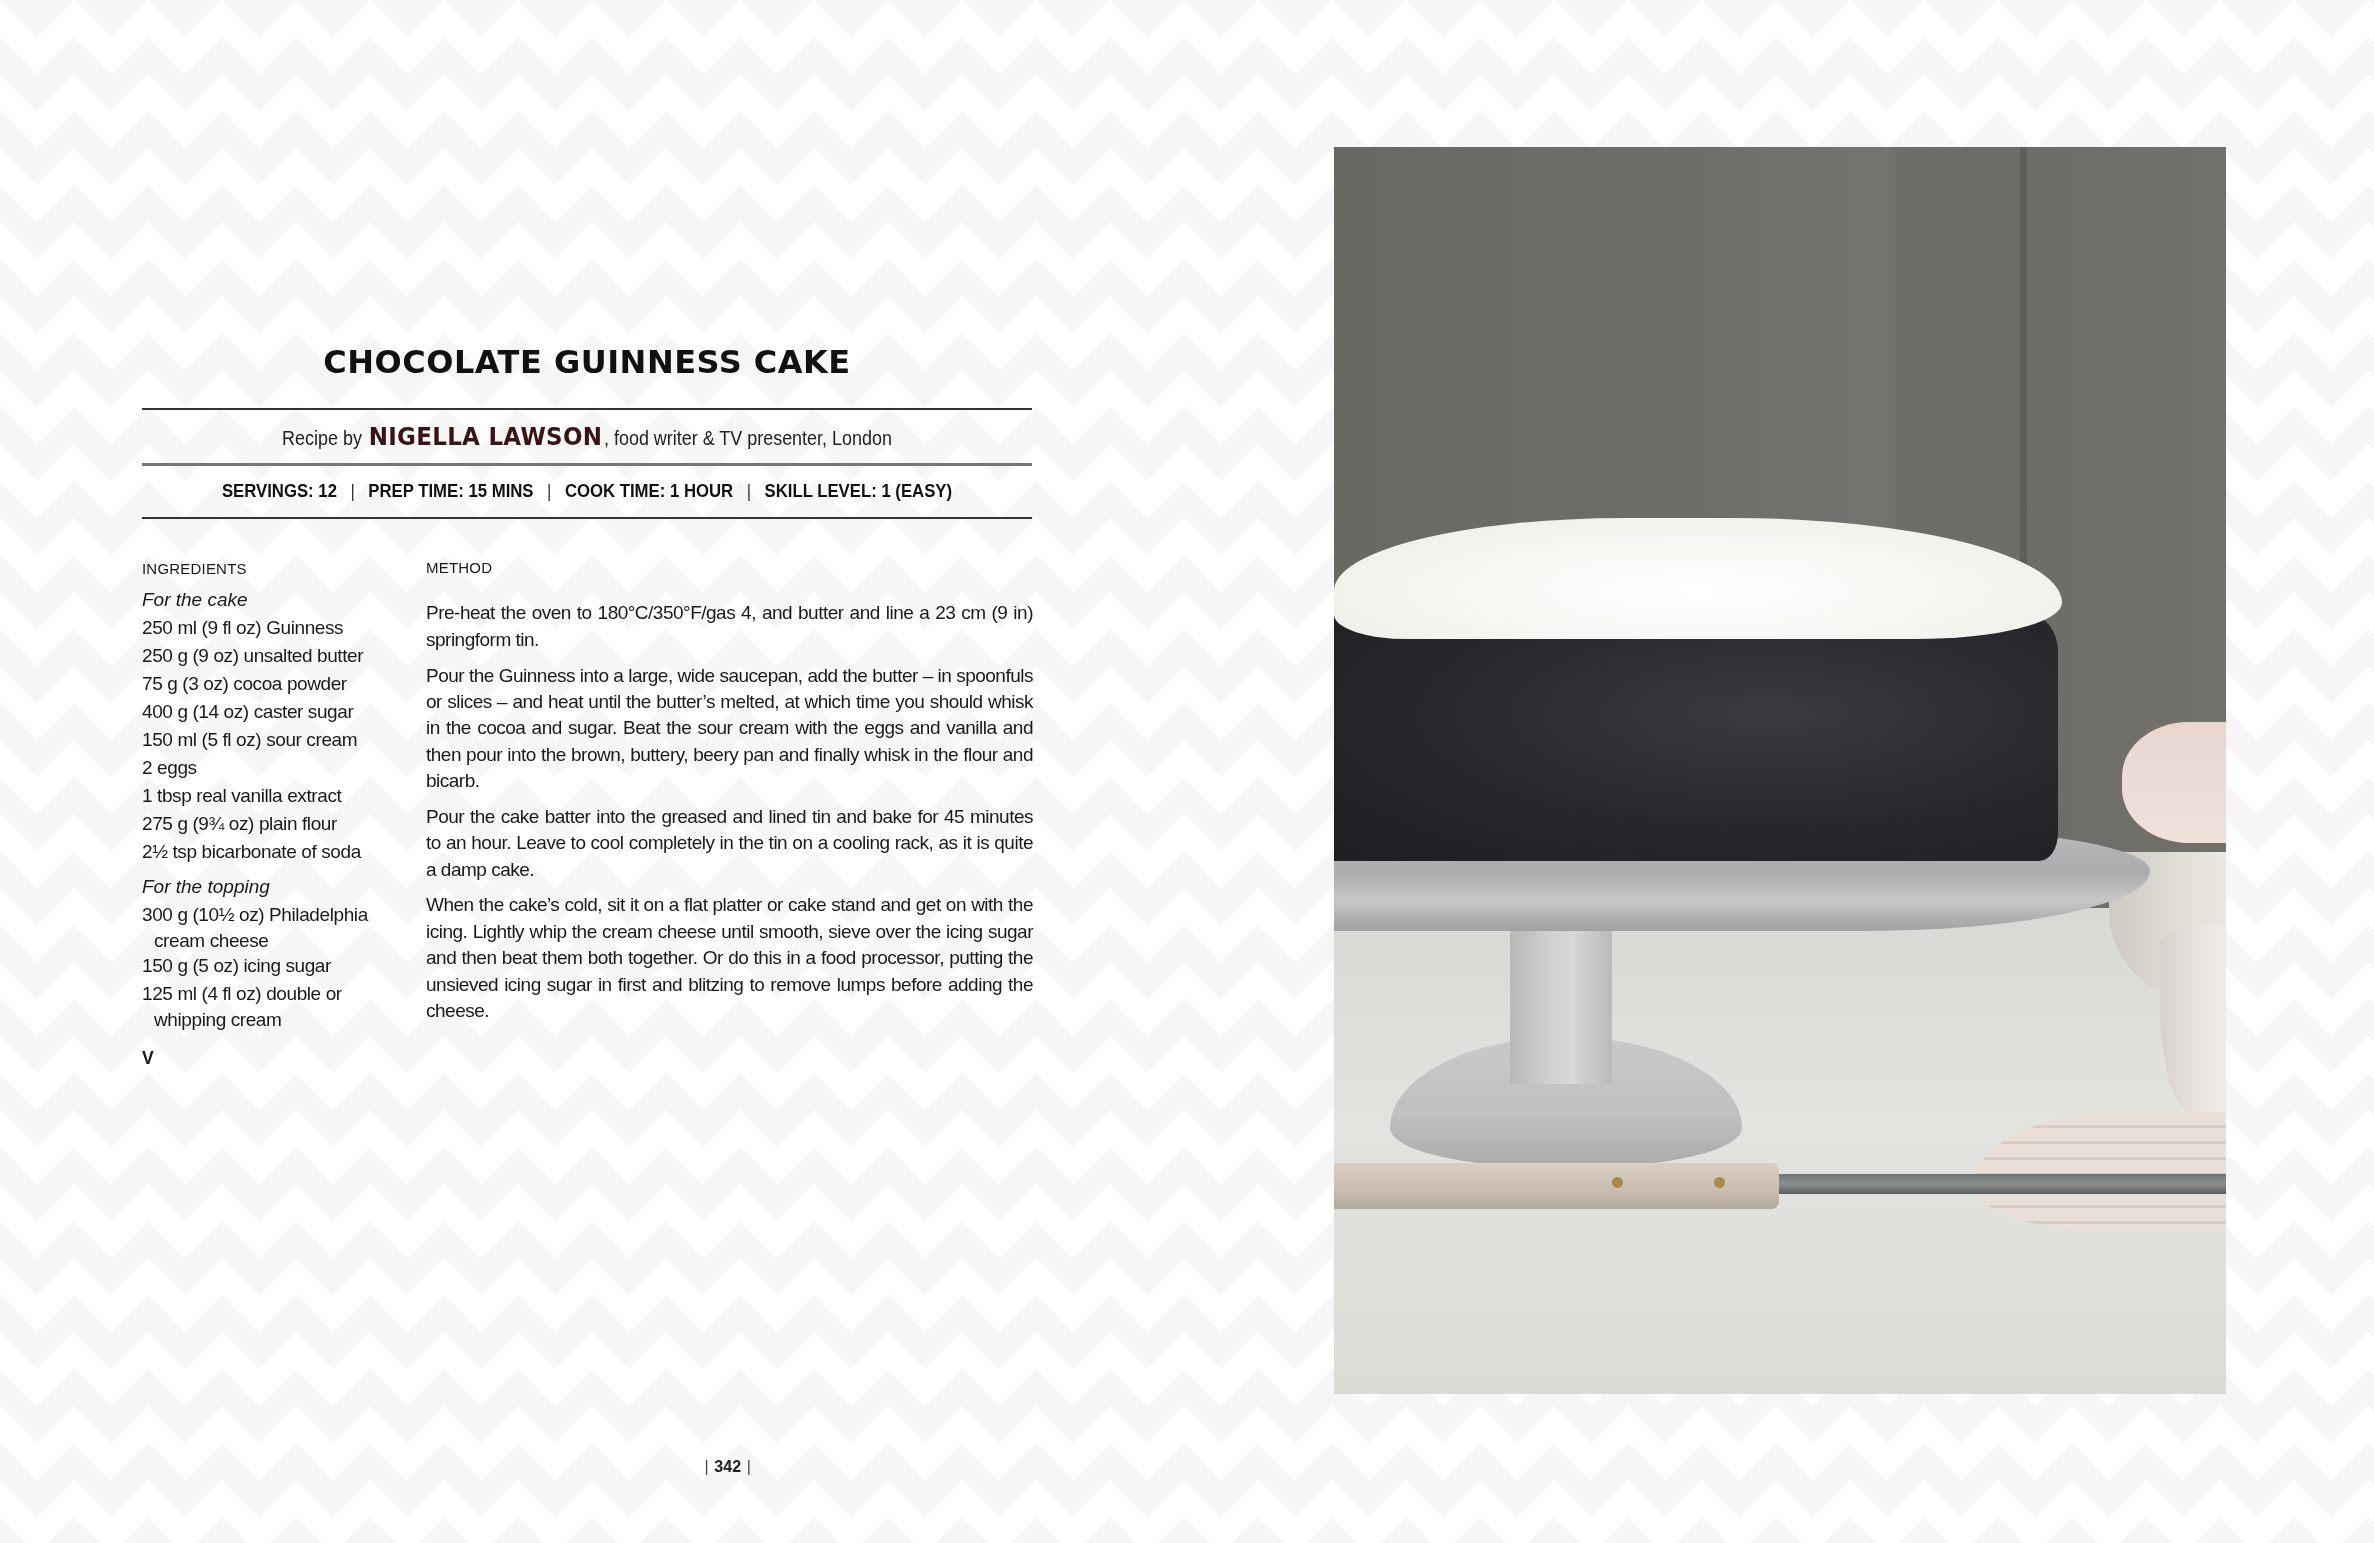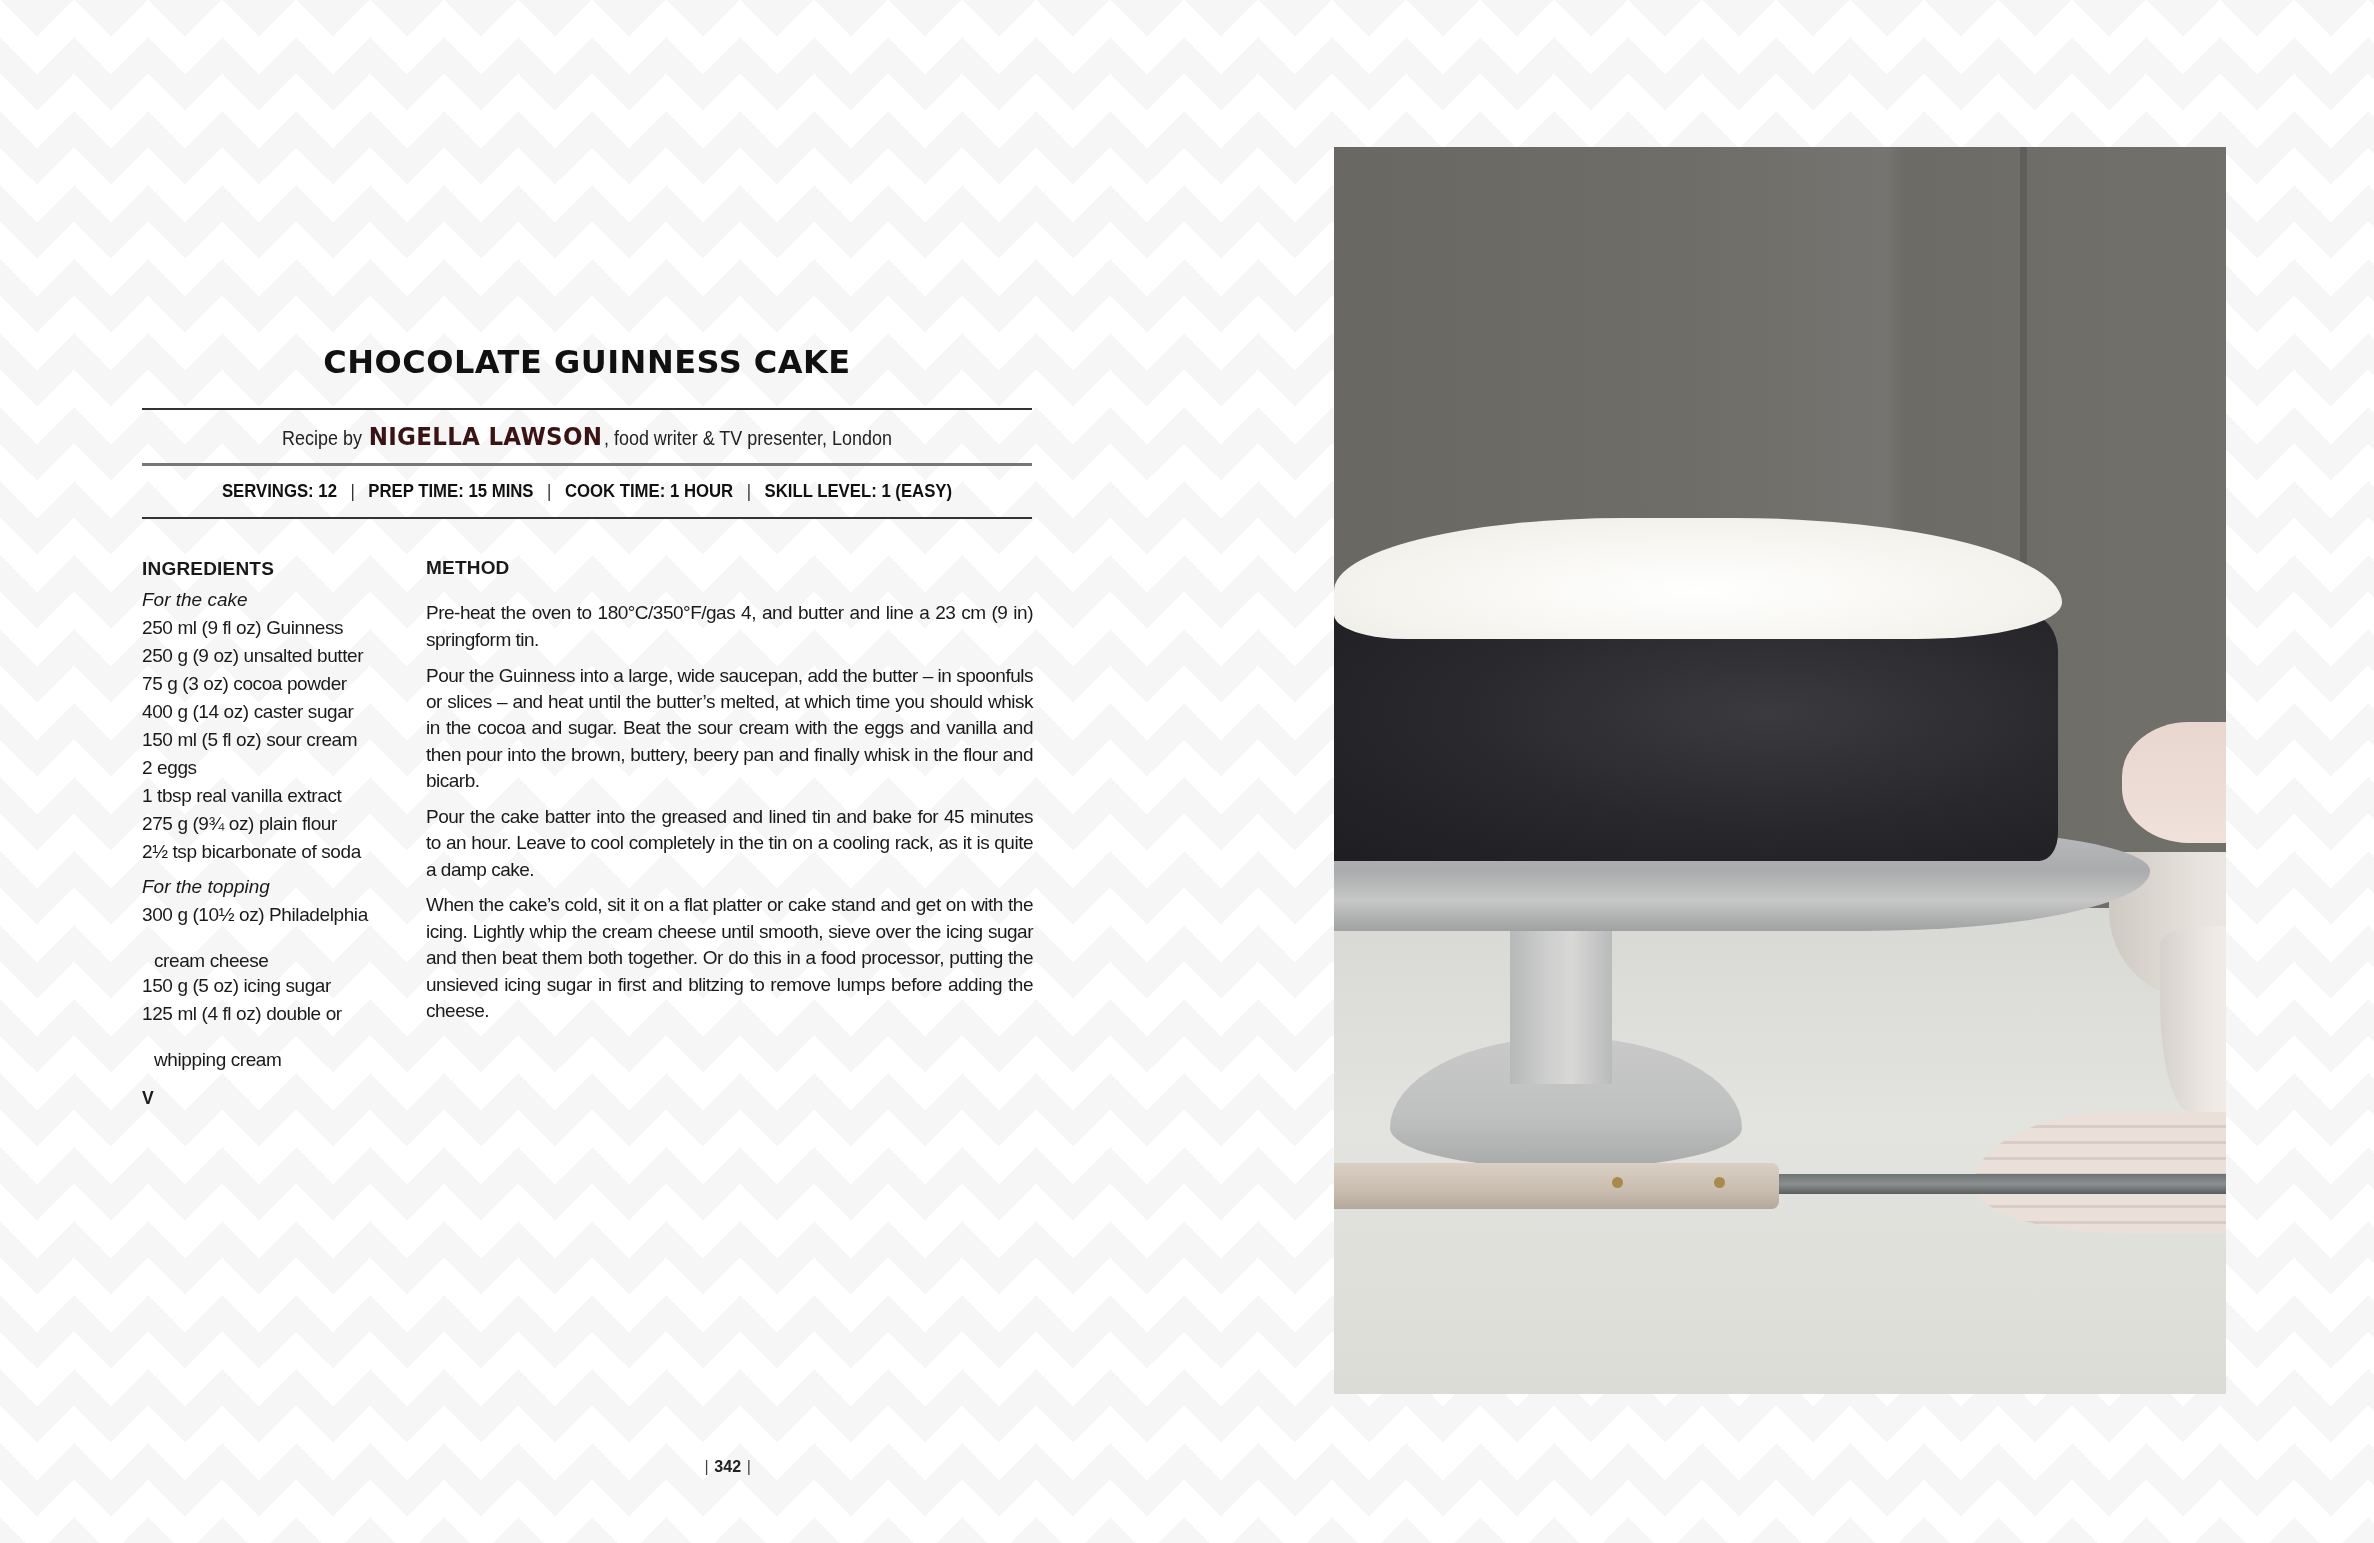--- a/index.html
+++ b/index.html
@@ -48,24 +48,24 @@
       text-align: center; font-weight: bold; font-size: 18.6px; color: #111;
       transform: scaleX(0.9);
       white-space: nowrap;
     }
     .meta .sep { margin: 0 15px; font-weight: normal; color: #333; }
     .ingredients {
       position: absolute; left: 0; top: 555px; width: 260px;
       font-size: 19px; line-height: 28px; color: #1a1a1a;
       font-family: "Liberation Sans", sans-serif;
     }
-    .heading { font-weight: bold; font-size: 19px; letter-spacing: 0.2px; margin-bottom: 2.8px; transform-origin: left; }
+    .heading { font-weight: normal; font-size: 15px; letter-spacing: 0.2px; margin-bottom: 2.8px; transform-origin: left; }
     .subhead { font-style: italic; }
     .ing-item { white-space: nowrap; letter-spacing: -0.4px; }
-    .ing-item .cont { display: block; padding-left: 12px; line-height: 23px; margin-top: 20px; }
+    .ing-item .cont { display: block; padding-left: 12px; line-height: 23px; }
     .gap { height: 7.4px; }
     .vmark { font-weight: bold; font-size: 17.6px; margin-top: 13px; }
     .method {
       position: absolute; left: 284px; top: 555px; width: 607px;
       font-size: 19px; line-height: 26.4px; color: #1a1a1a;
       text-align: justify;
     }
     .method .heading { margin-bottom: 19px; }
     .method p { margin-bottom: 9.3px; letter-spacing: -0.5px; }
     .page-number {

